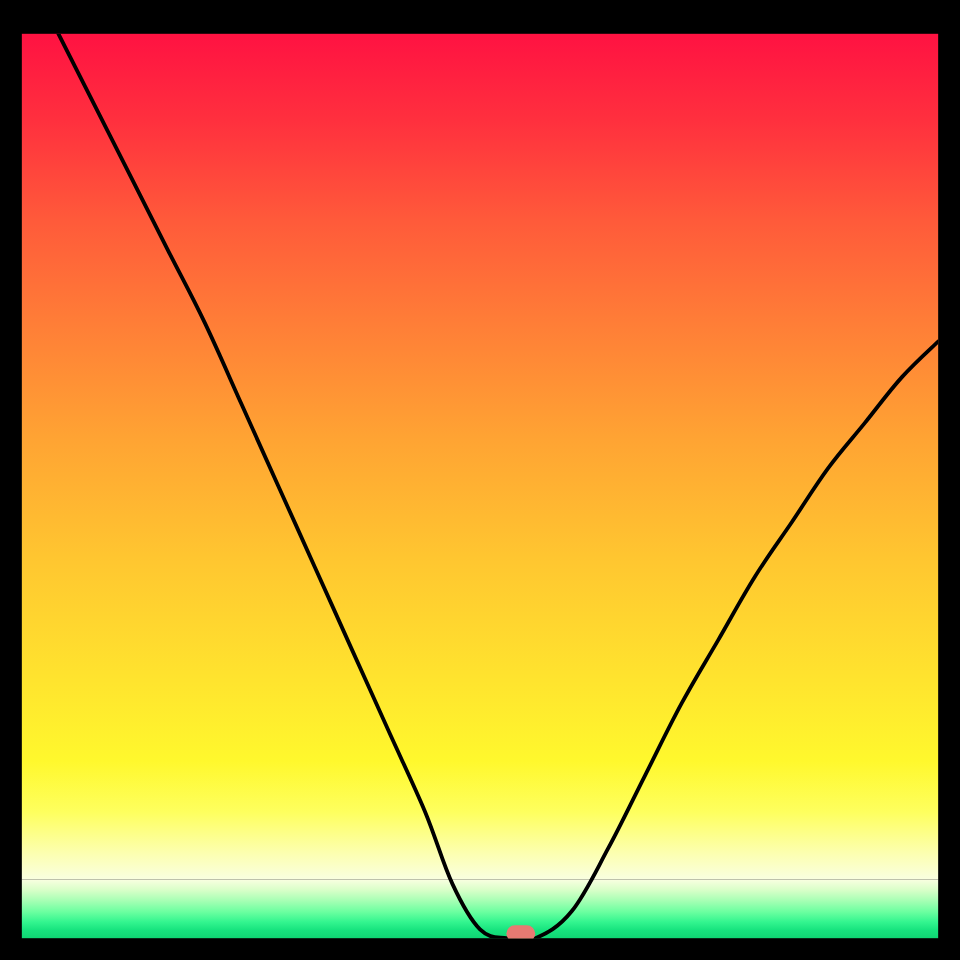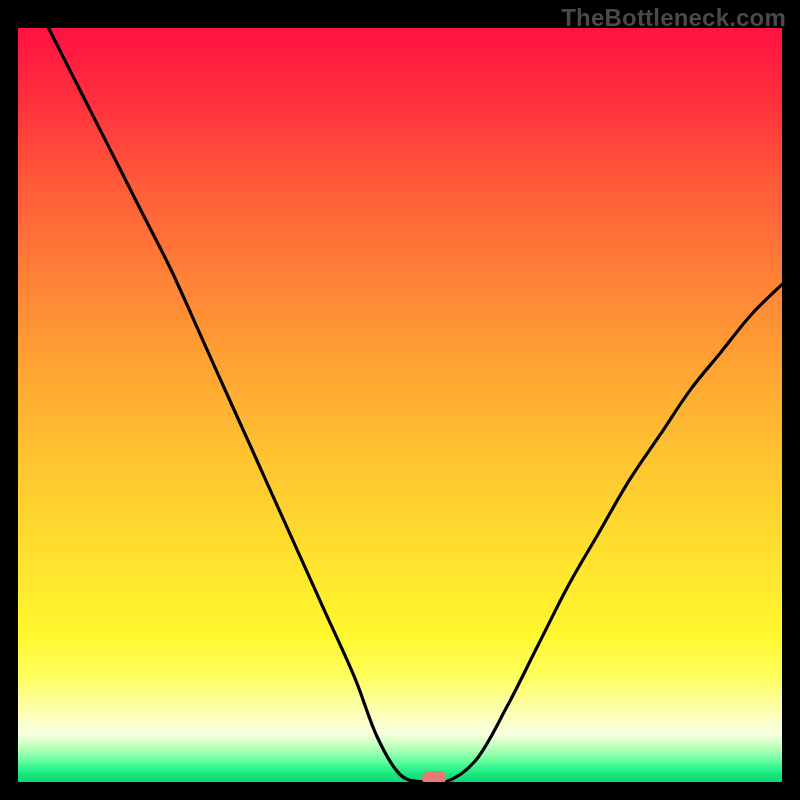--- a/index.html
+++ b/index.html
@@ -92,21 +92,20 @@
     border-radius: 7px;
     transform: translate(-50%, -50%);
     z-index: 5;
   }
 </style>
 </head>
 <body>
 
 <div class="frame">
 
-  <div class="watermark">TheBottleneck.com</div>
 
   <div class="plot-area">
 
     <div class="gradient">
       <div class="gradient-main"></div>
       <div class="gradient-tail"></div>
     </div>
 
     <svg class="curve" viewBox="0 0 764 754" preserveAspectRatio="none">
       <path id="curve-path" fill="none" stroke="#000" stroke-width="3.2" stroke-linecap="round" stroke-linejoin="round" d="M 30.6 0.0 C 36.1 10.9, 50.1 38.6, 61.1 60.3 C 72.1 82.0, 80.7 98.9, 91.7 120.6 C 102.7 142.4, 111.2 159.2, 122.2 181.0 C 133.2 202.7, 141.8 218.2, 152.8 241.3 C 163.8 264.4, 172.4 284.7, 183.4 309.1 C 194.4 333.6, 202.9 352.6, 213.9 377.0 C 224.9 401.4, 233.5 420.4, 244.5 444.9 C 255.5 469.3, 264.0 488.3, 275.0 512.7 C 286.0 537.1, 294.6 556.2, 305.6 580.6 C 316.6 605.0, 326.5 625.4, 336.2 648.4 C 345.8 671.5, 350.8 691.1, 359.1 708.8 C 367.3 726.4, 373.7 738.3, 382.0 746.5 C 390.3 754.6, 396.7 752.6, 404.9 754.0 C 413.2 755.4, 418.2 758.1, 427.8 754.0 C 437.5 749.9, 447.4 745.0, 458.4 731.4 C 469.4 717.8, 478.0 699.0, 489.0 678.6 C 500.0 658.2, 508.5 640.0, 519.5 618.3 C 530.5 596.6, 539.1 578.3, 550.1 558.0 C 561.1 537.6, 569.6 524.2, 580.6 505.2 C 591.6 486.2, 600.2 470.0, 611.2 452.4 C 622.2 434.8, 630.8 423.4, 641.8 407.2 C 652.8 390.9, 661.3 376.8, 672.3 361.9 C 683.3 347.0, 691.9 337.8, 702.9 324.2 C 713.9 310.6, 722.4 298.7, 733.4 286.5 C 744.4 274.3, 758.5 261.8, 764.0 256.4"></path>

